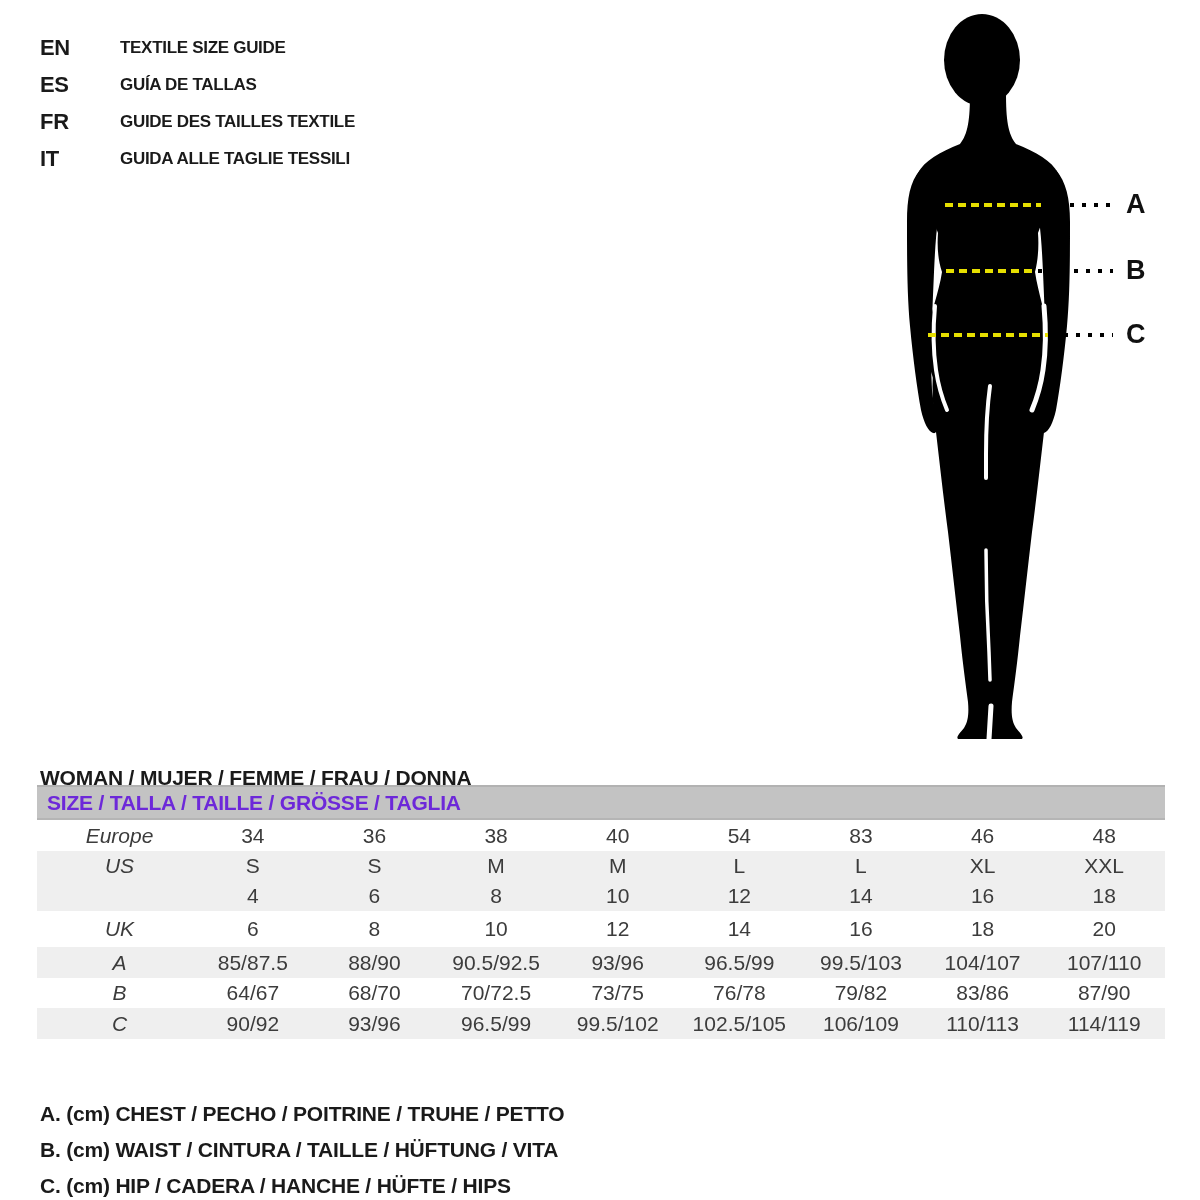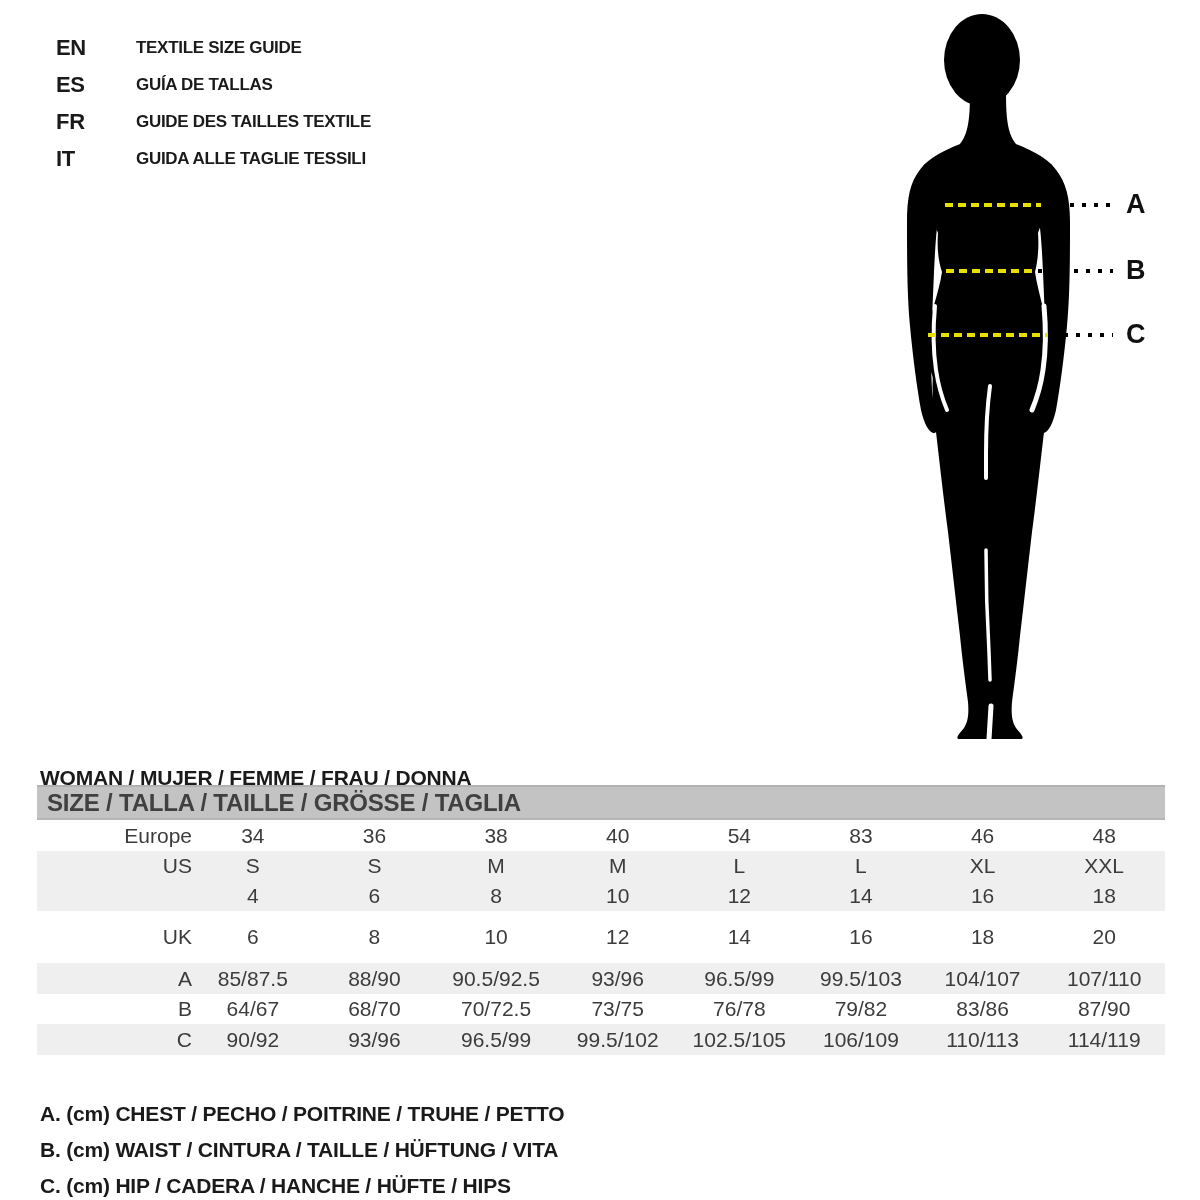--- a/index.html
+++ b/index.html
@@ -2,42 +2,42 @@
 <html><head>
 <meta charset="utf-8">
 <style>
   html,body{margin:0;padding:0;}
   body{
     width:1200px;height:1200px;position:relative;background:#ffffff;
     font-family:"Liberation Sans", sans-serif;color:#1a1a1a;overflow:hidden;
   }
   
   .langs{position:absolute;left:40px;top:29px;}
-  .lang-row{display:flex;height:37px;align-items:center;margin-left:16px;}
+  .lang-row{display:flex;height:37px;align-items:center;}
   .lang-code{width:80px;font-weight:bold;font-size:22px;letter-spacing:-0.3px;}
   .lang-label{font-weight:bold;font-size:17px;letter-spacing:-0.3px;white-space:nowrap;}
   
   .figure-area{position:absolute;left:880px;top:10px;width:310px;height:740px;}
   .figure-area svg{position:absolute;left:0;top:0;}
   .marker-label{position:absolute;left:246px;width:46px;font-size:27px;font-weight:bold;
     color:#111;text-align:left;line-height:30px;}
   .marker-a{top:179px;} .marker-b{top:245px;} .marker-c{top:309px;}
   
   .section-title{position:absolute;left:40px;top:766px;font-size:21px;font-weight:bold;
     letter-spacing:-0.2px;}
   
   table.size-table{position:absolute;left:37px;top:785px;width:1128px;border-collapse:collapse;
     table-layout:fixed;font-size:21px;color:#3c3c3c;}
-  table.size-table th.bar{background:#c3c3c3;color:#404040;font-size:24px;font-weight:bold;
+  table.size-table th.bar{background:#c3c3c3;color:#6d28d9;font-size:21px;font-weight:bold;
     text-align:left;padding:0 0 0 10px;height:31px;letter-spacing:-0.2px;
     border-top:2px solid #b2b2b2;border-bottom:2px solid #b5b5b5;}
   table.size-table td{text-align:center;padding:0;vertical-align:middle;}
-  table.size-table td.rowlabel{text-align:right;padding-left:10px;}
+  table.size-table td.rowlabel{text-align:center;padding-left:10px;font-style:italic;}
   tr.shaded{background:#efefef;}
-  tr.h32{height:32px;} tr.h30{height:30px;} tr.h36{height:52px;} tr.h31{height:31px;}
+  tr.h32{height:32px;} tr.h30{height:30px;} tr.h36{height:36px;} tr.h31{height:31px;}
   
   .legend{position:absolute;left:40px;top:1096px;}
   .legend-item{height:36px;line-height:36px;font-size:21px;font-weight:bold;
     letter-spacing:-0.2px;white-space:nowrap;}
 </style>
 </head>
 <body>
 
 <div class="langs">
   <div class="lang-row">

